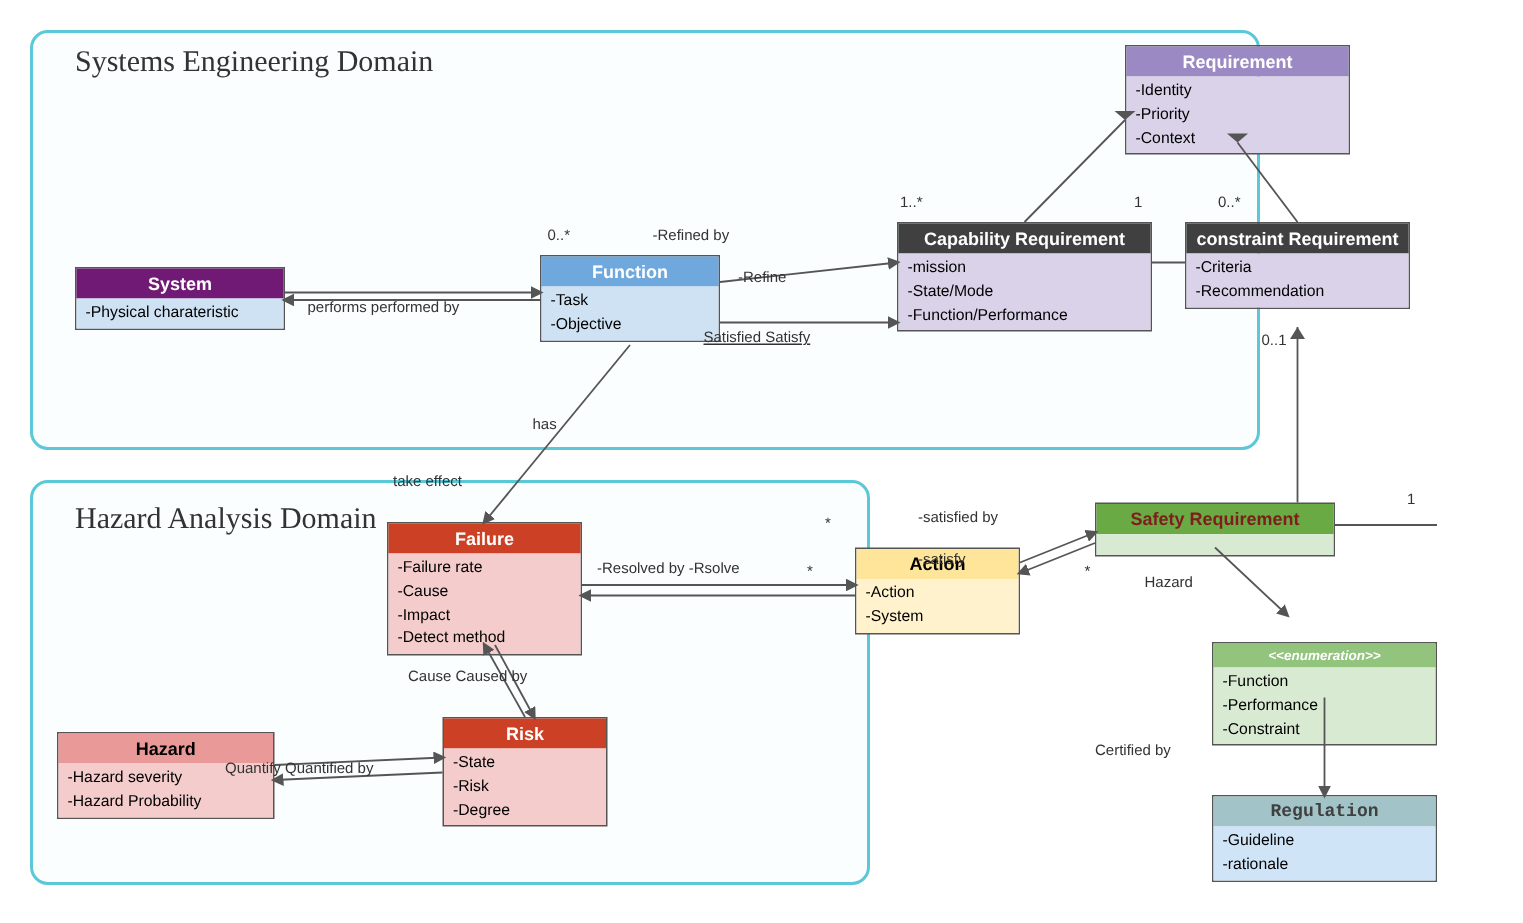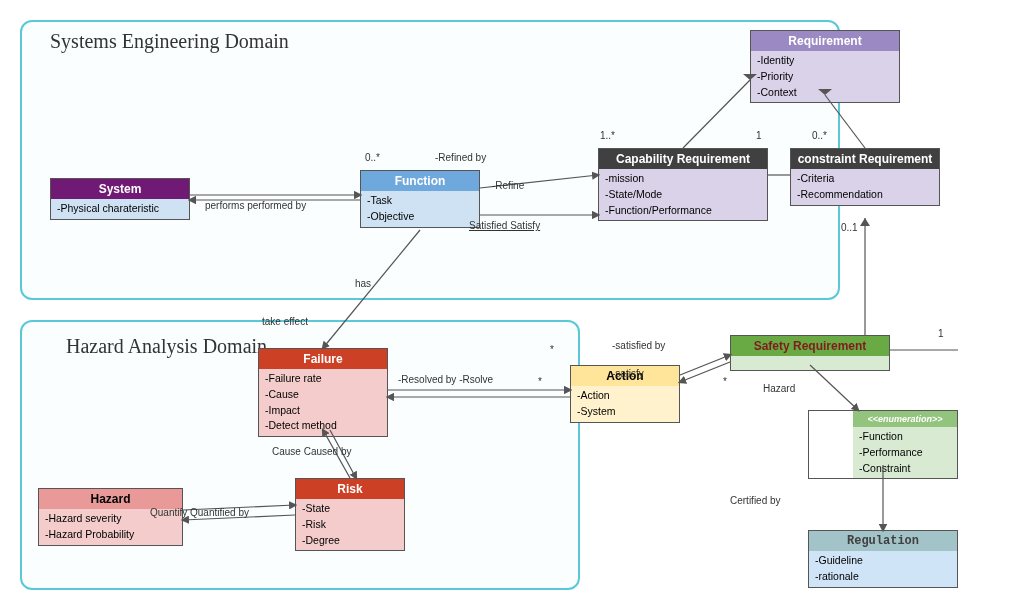--- a/index.html
+++ b/index.html
@@ -107,21 +107,21 @@
   </style>
 </head>
 <body>
 
 <div class="diagram-container">
 
   <div class="domain-box se-domain"></div>
   <div class="domain-label" style="top:30px; left:50px;">Systems Engineering Domain</div>
 
   <div class="domain-box ha-domain"></div>
-  <div class="domain-label" style="top:335px; left:66px;text-align:center;">Hazard Analysis Domain</div>
+  <div class="domain-label" style="top:335px; left:50px;text-align:center;">Hazard Analysis Domain</div>
 
   <div class="uml-class" style="top:178px; left:50px; width:140px;">
     <div class="header blue-dark">System</div>
     <div class="body body-light-blue">
       <div>-Physical charateristic</div>
     </div>
   </div>
 
   <div class="uml-class" style="top:170px; left:360px; width:120px;">
     <div class="header blue-med">Function</div>
@@ -173,21 +173,21 @@
       <div>-Action</div>
       <div>-System</div>
     </div>
   </div>
 
   <div class="uml-class" style="top:335px; left:730px; width:160px;">
     <div class="header green">Safety Requirement</div>
     <div class="body body-light-green" style="min-height:14px;"></div>
   </div>
 
-  <div class="uml-class" style="top:410px; left:808px; width:150px;padding-left:44px;">
+  <div class="uml-class" style="top:428px; left:808px; width:150px;">
     <div class="header green-light">
       <div class="stereotype">&lt;&lt;enumeration&gt;&gt;</div>
     </div>
     <div class="body body-light-green">
       <div>-Function</div>
       <div>-Performance</div>
       <div>-Constraint</div>
     </div>
   </div>
 

